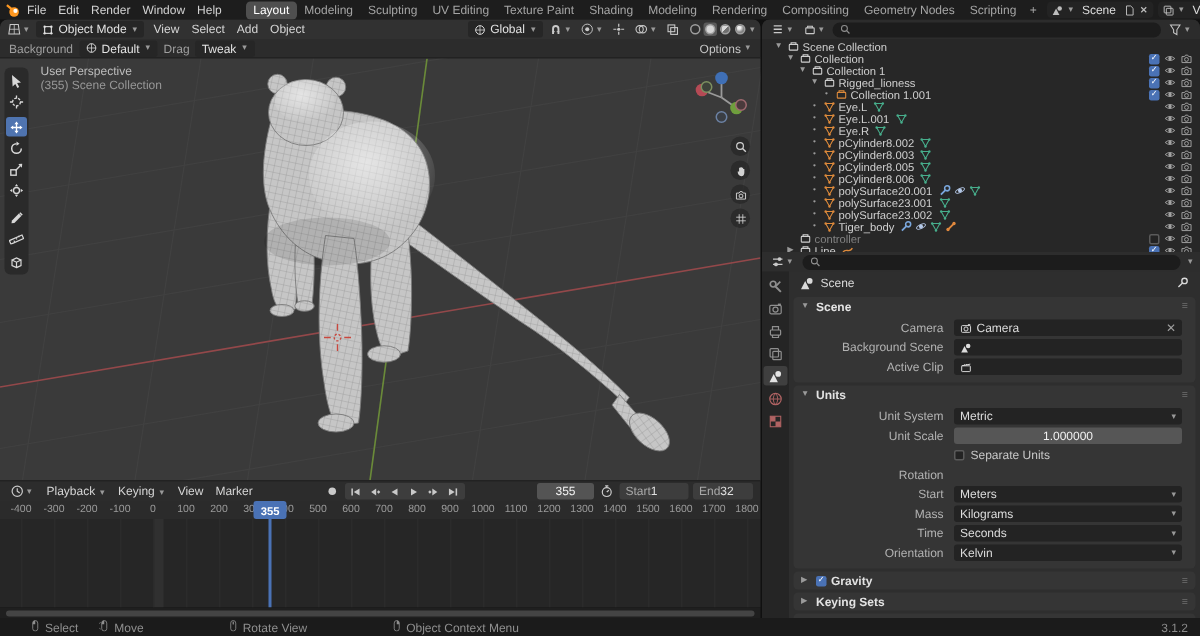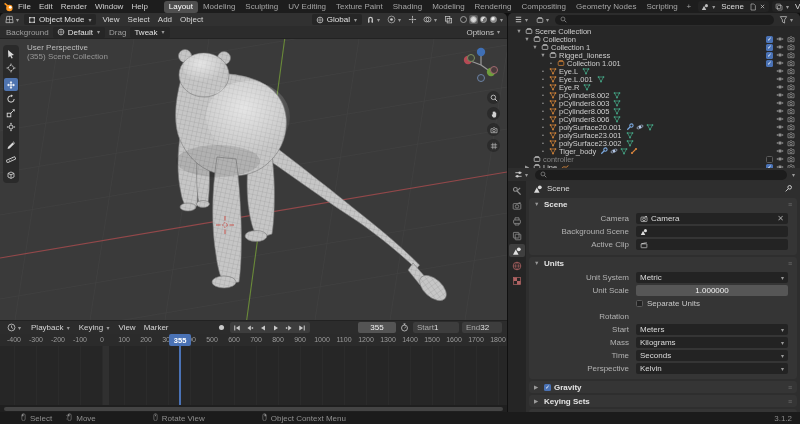--- a/index.html
+++ b/index.html
@@ -1439,21 +1439,21 @@
               </span>
             </div>
             <div class="prow">
               <span class="plabel">Time</span>
               <span class="pfield">
                 <span>Seconds</span>
                 <span class="pcaret">▾</span>
               </span>
             </div>
             <div class="prow">
-              <span class="plabel">Perspective</span>
+              <span class="plabel">Orientation</span>
               <span class="pfield">
                 <span>Kelvin</span>
                 <span class="pcaret">▾</span>
               </span>
             </div>
           </div>
       </div>
       <div id="cpanels">
           <div class="panel collapsed">
             <div class="phead">

